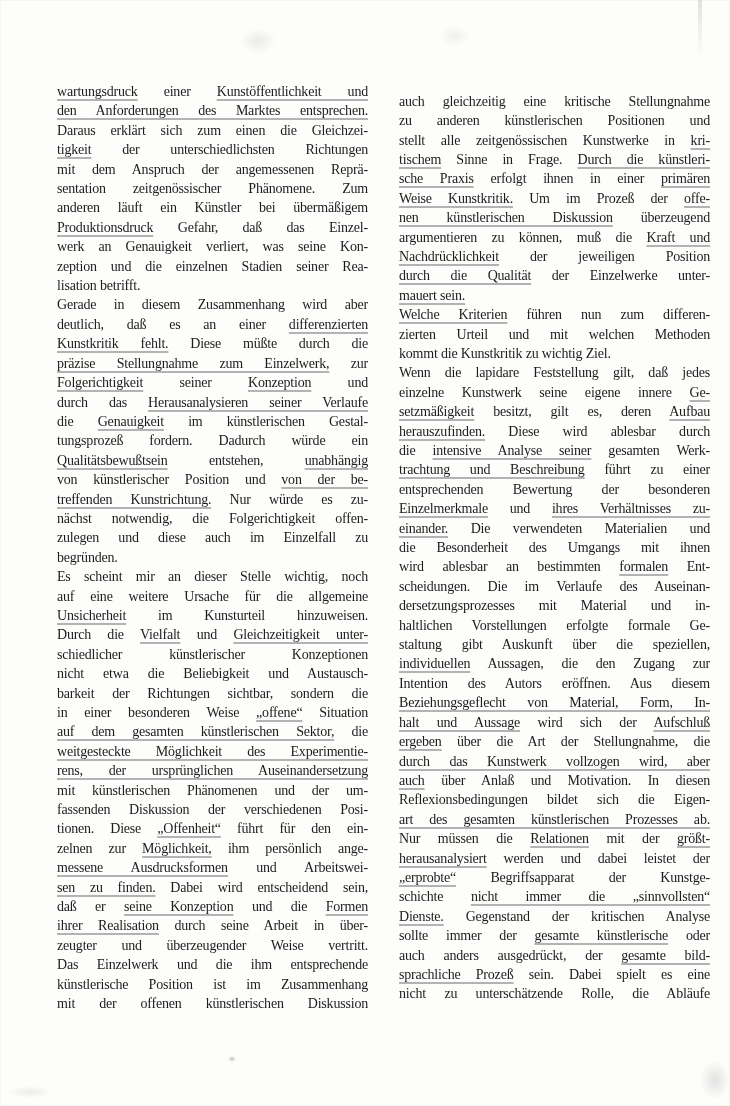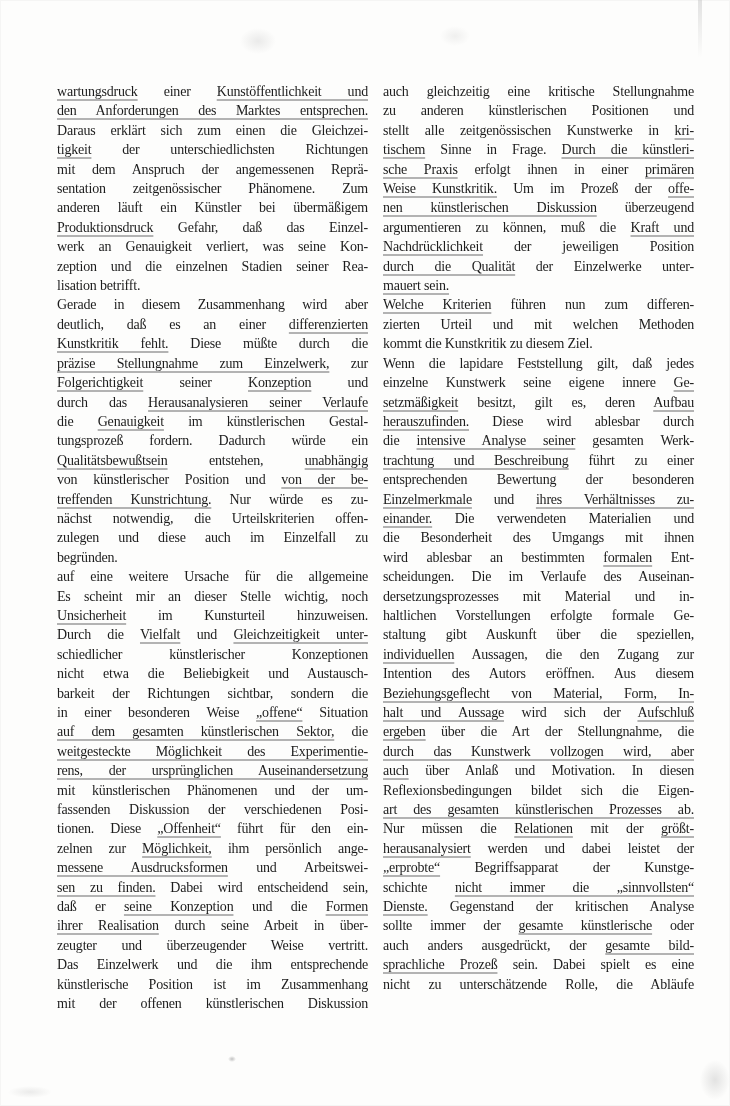--- a/index.html
+++ b/index.html
@@ -6,21 +6,21 @@
   html,body{margin:0;padding:0;background:#e8e8e8;}
   .page{
     position:relative;
     width:730px;height:1106px;
     background:#fdfdfc;
     overflow:hidden;
     box-shadow:0 0 0 1px rgba(0,0,0,0.03) inset;
   }
   .columns{
     position:absolute;left:57px;top:82px;
-    display:flex;gap:15px;
+    display:flex;gap:31px;align-items:center;
   }
   .col{width:311px;}
   .line{
     font-family:"Liberation Serif","DejaVu Serif",serif;
     font-size:14px;
     line-height:19.4px;
     letter-spacing:-0.2px;
     color:#1c1c1c;
     text-align:justify;
     -moz-text-align-last:justify;
@@ -86,25 +86,25 @@
         <div class="line"><span>deutlich, daß es an einer </span><span class="u">differenzierten</span></div>
         <div class="line"><span class="u">Kunstkritik fehlt.</span><span> Diese müßte durch die</span></div>
         <div class="line"><span class="u">präzise Stellungnahme zum Einzelwerk,</span><span> zur</span></div>
         <div class="line"><span class="u">Folgerichtigkeit</span><span> seiner </span><span class="u">Konzeption</span><span> und</span></div>
         <div class="line"><span>durch das </span><span class="u">Herausanalysieren seiner Verlaufe</span></div>
         <div class="line"><span>die </span><span class="u">Genauigkeit</span><span> im künstlerischen Gestal-</span></div>
         <div class="line"><span>tungsprozeß fordern. Dadurch würde ein</span></div>
         <div class="line"><span class="u">Qualitätsbewußtsein</span><span> entstehen, </span><span class="u">unabhängig</span></div>
         <div class="line"><span>von künstlerischer Position und </span><span class="u">von der be-</span></div>
         <div class="line"><span class="u">treffenden Kunstrichtung.</span><span> Nur würde es zu-</span></div>
-        <div class="line"><span>nächst notwendig, die Urteilskriterien offen-</span></div>
+        <div class="line"><span>nächst notwendig, die Folgerichtigkeit offen-</span></div>
         <div class="line"><span>zulegen und diese auch im Einzelfall zu</span></div>
         <div class="line para-end"><span>begründen.</span></div>
+        <div class="line"><span>Es scheint mir an dieser Stelle wichtig, noch</span></div>
         <div class="line"><span>auf eine weitere Ursache für die allgemeine</span></div>
-        <div class="line"><span>Es scheint mir an dieser Stelle wichtig, noch</span></div>
         <div class="line"><span class="u">Unsicherheit</span><span> im Kunsturteil hinzuweisen.</span></div>
         <div class="line"><span>Durch die </span><span class="u">Vielfalt</span><span> und </span><span class="u">Gleichzeitigkeit unter-</span></div>
         <div class="line"><span>schiedlicher künstlerischer Konzeptionen</span></div>
         <div class="line"><span>nicht etwa die Beliebigkeit und Austausch-</span></div>
         <div class="line"><span>barkeit der Richtungen sichtbar, sondern die</span></div>
         <div class="line"><span>in einer besonderen Weise </span><span class="u">„offene“</span><span> Situation</span></div>
         <div class="line"><span class="u">auf dem gesamten künstlerischen Sektor,</span><span> die</span></div>
         <div class="line"><span class="u">weitgesteckte Möglichkeit des Experimentie-</span></div>
         <div class="line"><span class="u">rens, der ursprünglichen Auseinandersetzung</span></div>
         <div class="line"><span>mit künstlerischen Phänomenen und der um-</span></div>
@@ -127,21 +127,21 @@
         <div class="line"><span class="u">tischem</span><span> Sinne in Frage. </span><span class="u">Durch die künstleri-</span></div>
         <div class="line"><span class="u">sche Praxis</span><span> erfolgt ihnen in einer </span><span class="u">primären</span></div>
         <div class="line"><span class="u">Weise Kunstkritik.</span><span> Um im Prozeß der </span><span class="u">offe-</span></div>
         <div class="line"><span class="u">nen künstlerischen Diskussion</span><span> überzeugend</span></div>
         <div class="line"><span>argumentieren zu können, muß die </span><span class="u">Kraft und</span></div>
         <div class="line"><span class="u">Nachdrücklichkeit</span><span> der jeweiligen Position</span></div>
         <div class="line"><span class="u">durch die Qualität</span><span> der Einzelwerke unter-</span></div>
         <div class="line para-end"><span class="u">mauert sein.</span></div>
         <div class="line"><span class="u">Welche Kriterien</span><span> führen nun zum differen-</span></div>
         <div class="line"><span>zierten Urteil und mit welchen Methoden</span></div>
-        <div class="line para-end"><span>kommt die Kunstkritik zu diesem Ziel.</span></div>
+        <div class="line para-end"><span>kommt die Kunstkritik zu wichtig Ziel.</span></div>
         <div class="line"><span>Wenn die lapidare Feststellung gilt, daß jedes</span></div>
         <div class="line"><span>einzelne Kunstwerk seine eigene innere </span><span class="u">Ge-</span></div>
         <div class="line"><span class="u">setzmäßigkeit</span><span> besitzt, gilt es, deren </span><span class="u">Aufbau</span></div>
         <div class="line"><span class="u">herauszufinden.</span><span> Diese wird ablesbar durch</span></div>
         <div class="line"><span>die </span><span class="u">intensive Analyse seiner</span><span> gesamten Werk-</span></div>
         <div class="line"><span class="u">trachtung und Beschreibung</span><span> führt zu einer</span></div>
         <div class="line"><span>entsprechenden Bewertung der besonderen</span></div>
         <div class="line"><span class="u">Einzelmerkmale</span><span> und </span><span class="u">ihres Verhältnisses zu-</span></div>
         <div class="line"><span class="u">einander.</span><span> Die verwendeten Materialien und</span></div>
         <div class="line"><span>die Besonderheit des Umgangs mit ihnen</span></div>

